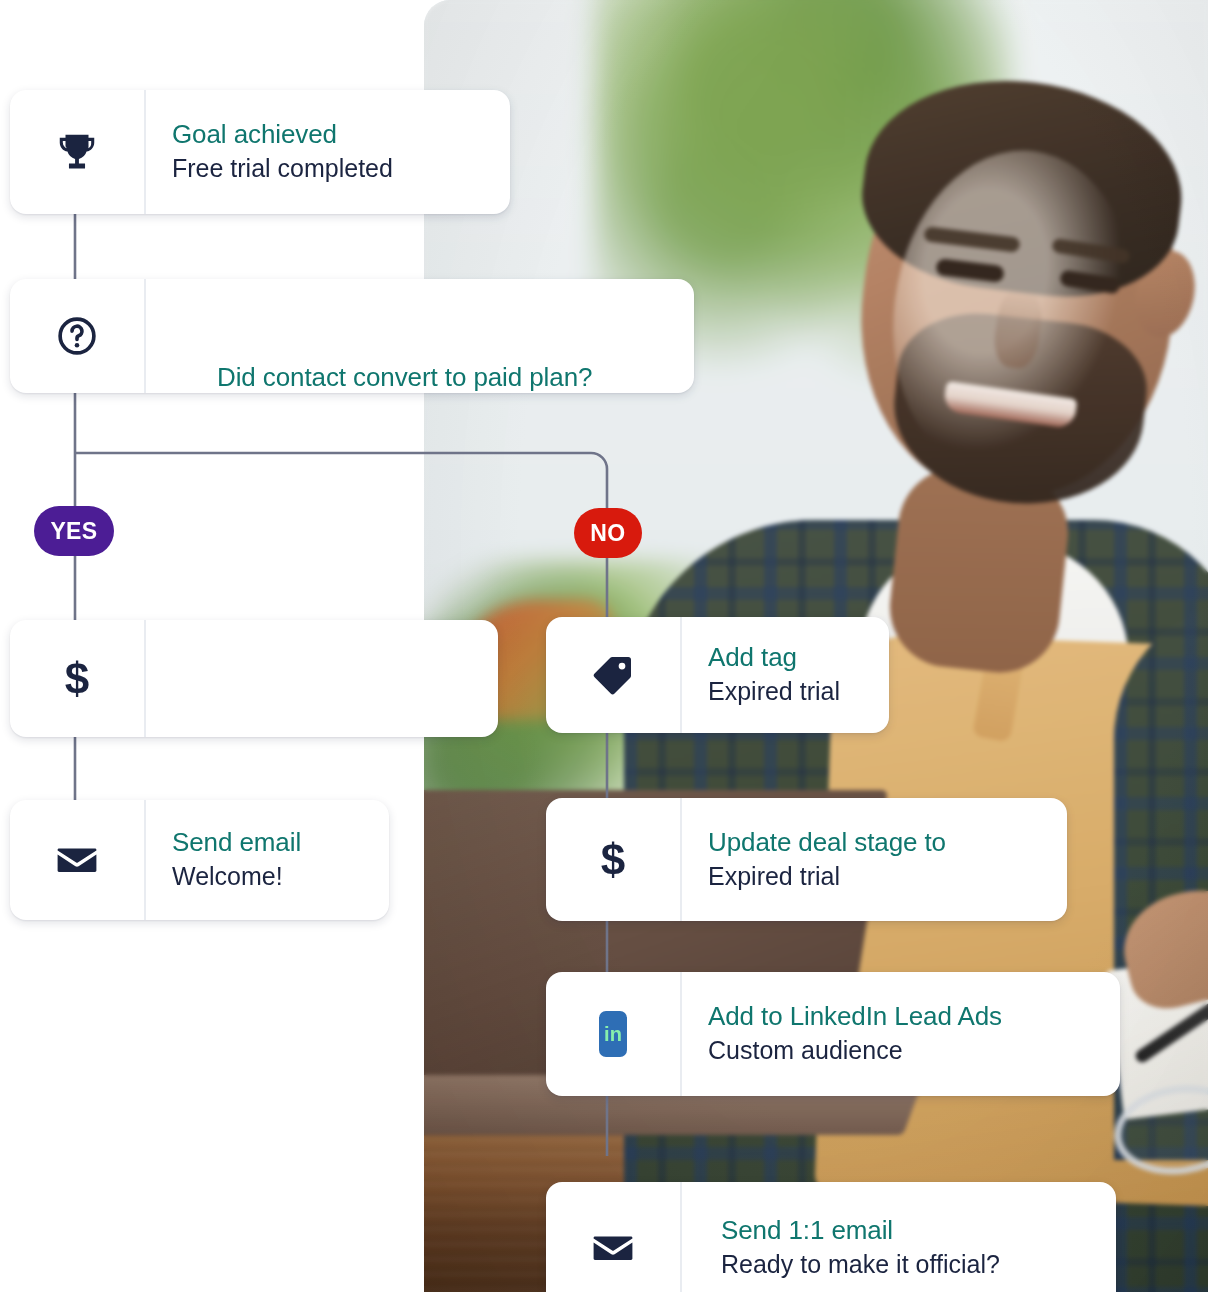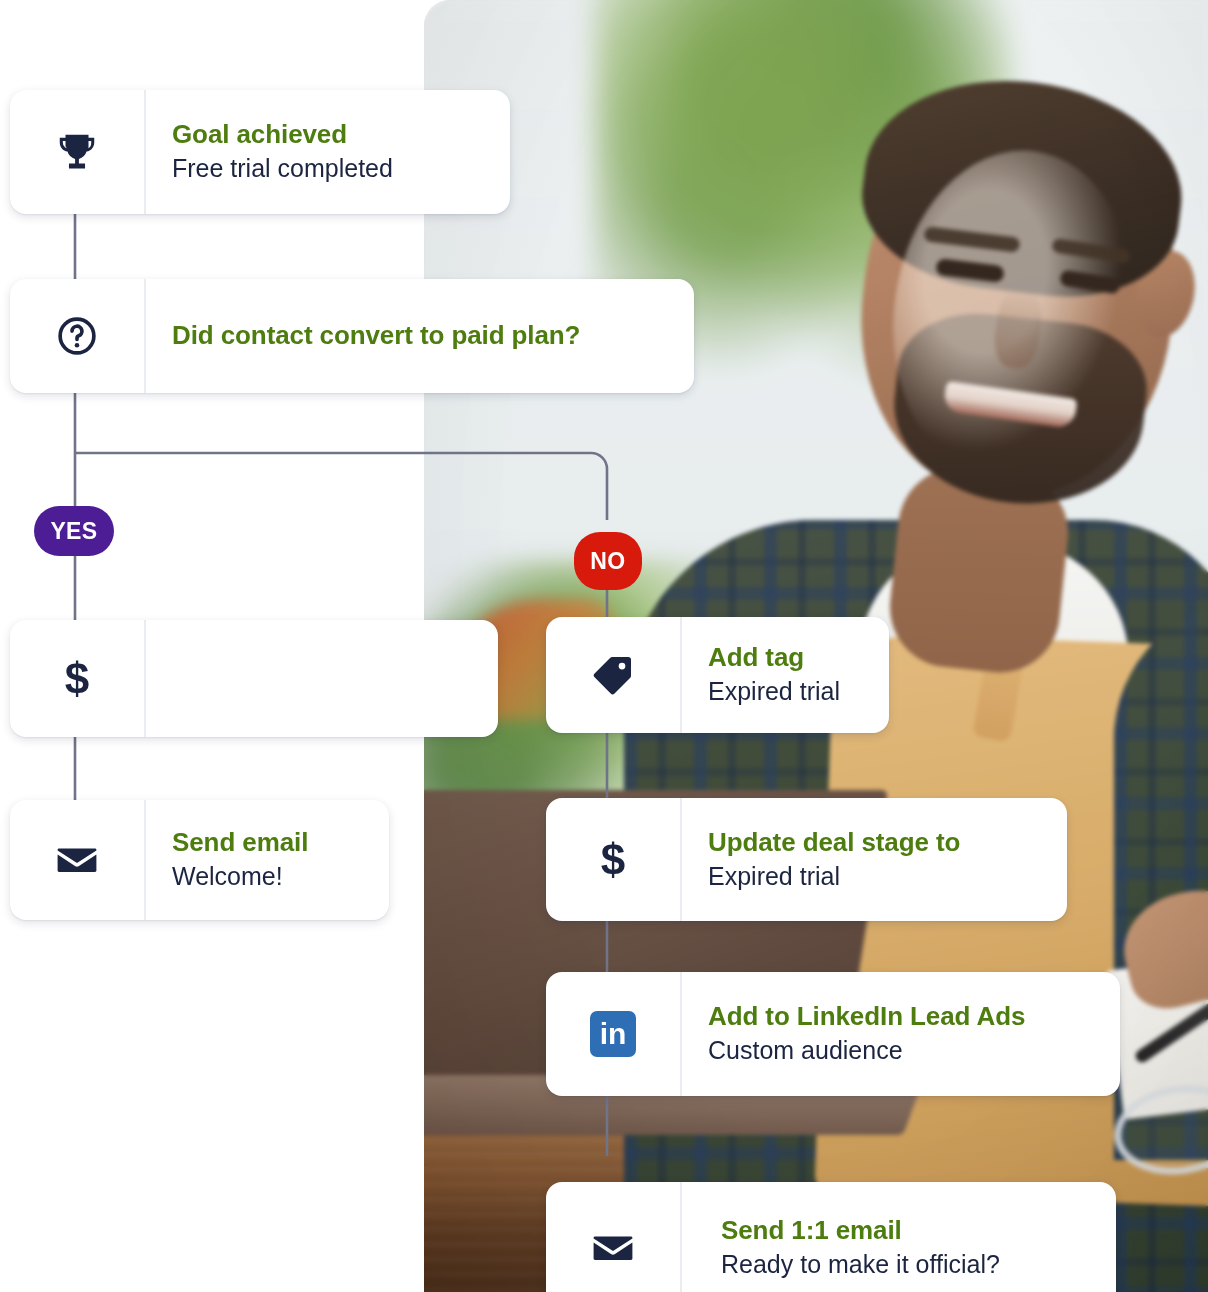--- a/index.html
+++ b/index.html
@@ -309,33 +309,33 @@
   }
   .card-body {
     flex: 1;
     display: flex;
     flex-direction: column;
     justify-content: center;
     padding: 0 26px;
   }
   .card-title {
     font-size: 26px;
-    font-weight: bold;
-    color: #4d7c0f;
+    font-weight: normal;
+    color: #0f766e;
     letter-spacing: -.1px;
     line-height: 1.2;
   }
   .card-sub {
     font-size: 25px;
     font-weight: normal;
     color: #1b2440;
     line-height: 1.25;
     margin-top: 3px;
   }
-  .card.single .card-body { justify-content: center; }
+  .card.single .card-body { justify-content: flex-end; margin-left: 45px; }
 
   .dollar {
     font-size: 44px;
     font-weight: bold;
     color: #1b2440;
     line-height: 1;
   }
 
   
   .pill {
@@ -346,26 +346,26 @@
     color: #ffffff;
     font-size: 23px;
     font-weight: bold;
     border-radius: 26px;
     letter-spacing: .4px;
   }
   .pill-yes { background: #4c1d95; }
   .pill-no  { background: #d81a0d; }
 
   .li-badge {
-    width: 46px; height: 46px;
+    width: 28px; height: 46px;
     background: #2e6eb5;
     border-radius: 7px;
     display: flex; align-items: center; justify-content: center;
-    color: #ffffff;
-    font-size: 30px;
+    color: #86efac;
+    font-size: 20px;
     font-weight: bold;
     line-height: 1;
     font-family: "Liberation Sans", sans-serif;
   }
 </style>
 </head>
 <body>
 
 <div id="stage">
 
@@ -452,21 +452,21 @@
         <path d="M9.3 9.3a2.7 2.7 0 1 1 3.6 2.6c-.6.2-.9.8-.9 1.4v.5" stroke-linecap="round"></path>
         <circle cx="12" cy="17" r="1.25" fill="currentColor" stroke="none"></circle>
       </svg>
     </div>
     <div class="card-body">
       <div class="card-title">Did contact convert to paid plan?</div>
     </div>
   </div>
 
   <div class="pill pill-yes" style="left:34px; top:506px; width:80px; height:50px;">YES</div>
-  <div class="pill pill-no" style="left:574px; top:532px; width:68px; height:58px;">NO</div>
+  <div class="pill pill-no" style="left:574px; top:508px; width:68px; height:50px;">NO</div>
 
   <div class="card" style="left:10px; top:620px; width:488px; height:117px;">
     <div class="card-icon">
       <span class="dollar">$</span>
     </div>
   </div>
 
   <div class="card" style="left:10px; top:800px; width:379px; height:120px;">
     <div class="card-icon">
       <svg width="48" height="48" viewBox="0 0 24 24" fill="currentColor" aria-hidden="true">

